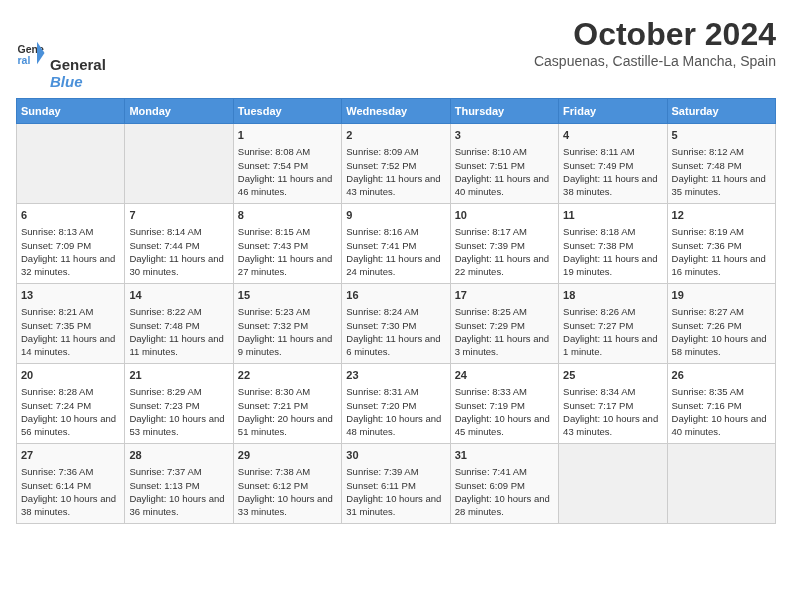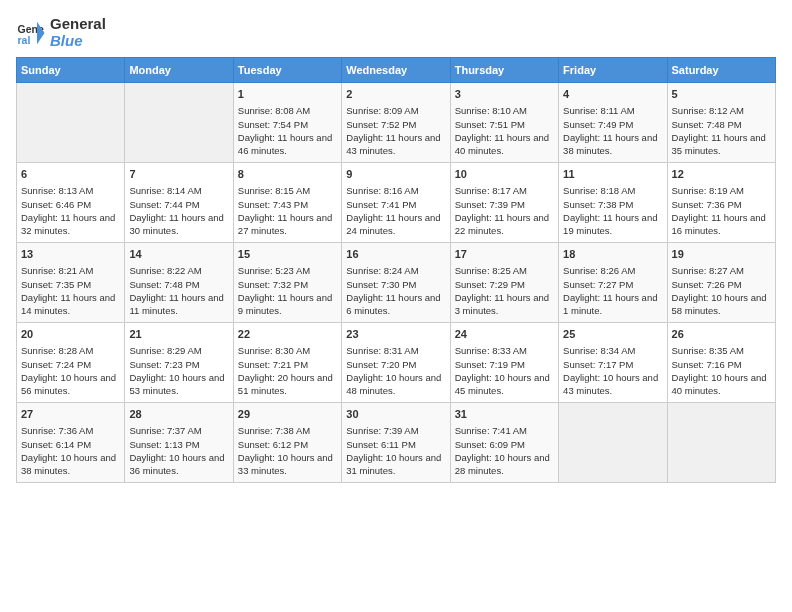--- a/index.html
+++ b/index.html
@@ -81,23 +81,27 @@
 <body>
 
 <div class="header">
   <div class="logo">
     <svg class="logo-icon" viewBox="0 0 40 40">
       <text x="2" y="20" font-size="14" font-weight="bold" fill="#333" font-family="Arial">Gene</text>
       <text x="2" y="34" font-size="14" font-weight="bold" fill="#4a90d9" font-family="Arial">ral</text>
       <polygon points="28,5 38,20 28,35" fill="#4a90d9"></polygon>
     </svg>
     <div>
-      <div style="font-size:15px; font-weight:bold; color:#333; line-height:1.1;">General</div>
+      <div style="font-size:15px; font-weight:bold; color:#333; line-height:1.1;margin-top:41px;">General</div>
       <div style="font-size:15px; font-weight:bold; color:#4a90d9; line-height:1.1;font-style:italic;">Blue</div>
     </div>
+  </div>
+  <div class="title-section">
+    <div class="month-title">October 2024</div>
+    <div class="location">Caspuenas, Castille-La Mancha, Spain</div>
   </div>
 </div>
 
 <table>
   <thead>
     <tr>
       <th>Sunday</th>
       <th>Monday</th>
       <th>Tuesday</th>
       <th>Wednesday</th>
@@ -110,21 +114,21 @@
   <tr>
         <td class="empty-cell"></td>
         <td class="empty-cell"></td>
         <td><span class="day-number">1</span><span>Sunrise: 8:08 AM</span><br><span>Sunset: 7:54 PM</span><br><span>Daylight: 11 hours and 46 minutes.</span></td>
         <td><span class="day-number">2</span><span>Sunrise: 8:09 AM</span><br><span>Sunset: 7:52 PM</span><br><span>Daylight: 11 hours and 43 minutes.</span></td>
         <td><span class="day-number">3</span><span>Sunrise: 8:10 AM</span><br><span>Sunset: 7:51 PM</span><br><span>Daylight: 11 hours and 40 minutes.</span></td>
         <td><span class="day-number">4</span><span>Sunrise: 8:11 AM</span><br><span>Sunset: 7:49 PM</span><br><span>Daylight: 11 hours and 38 minutes.</span></td>
         <td><span class="day-number">5</span><span>Sunrise: 8:12 AM</span><br><span>Sunset: 7:48 PM</span><br><span>Daylight: 11 hours and 35 minutes.</span></td>
       </tr>
       <tr>
-        <td><span class="day-number">6</span><span>Sunrise: 8:13 AM</span><br><span>Sunset: 6:46 PM</span><br><span>Daylight: 11 hours and 32 minutes.</span></td>
+        <td><span class="day-number">6</span><span>Sunrise: 8:13 AM</span><br><span>Sunset: 7:09 PM</span><br><span>Daylight: 11 hours and 32 minutes.</span></td>
         <td><span class="day-number">7</span><span>Sunrise: 8:14 AM</span><br><span>Sunset: 7:44 PM</span><br><span>Daylight: 11 hours and 30 minutes.</span></td>
         <td><span class="day-number">8</span><span>Sunrise: 8:15 AM</span><br><span>Sunset: 7:43 PM</span><br><span>Daylight: 11 hours and 27 minutes.</span></td>
         <td><span class="day-number">9</span><span>Sunrise: 8:16 AM</span><br><span>Sunset: 7:41 PM</span><br><span>Daylight: 11 hours and 24 minutes.</span></td>
         <td><span class="day-number">10</span><span>Sunrise: 8:17 AM</span><br><span>Sunset: 7:39 PM</span><br><span>Daylight: 11 hours and 22 minutes.</span></td>
         <td><span class="day-number">11</span><span>Sunrise: 8:18 AM</span><br><span>Sunset: 7:38 PM</span><br><span>Daylight: 11 hours and 19 minutes.</span></td>
         <td><span class="day-number">12</span><span>Sunrise: 8:19 AM</span><br><span>Sunset: 7:36 PM</span><br><span>Daylight: 11 hours and 16 minutes.</span></td>
       </tr>
       <tr>
         <td><span class="day-number">13</span><span>Sunrise: 8:21 AM</span><br><span>Sunset: 7:35 PM</span><br><span>Daylight: 11 hours and 14 minutes.</span></td>
         <td><span class="day-number">14</span><span>Sunrise: 8:22 AM</span><br><span>Sunset: 7:48 PM</span><br><span>Daylight: 11 hours and 11 minutes.</span></td>

